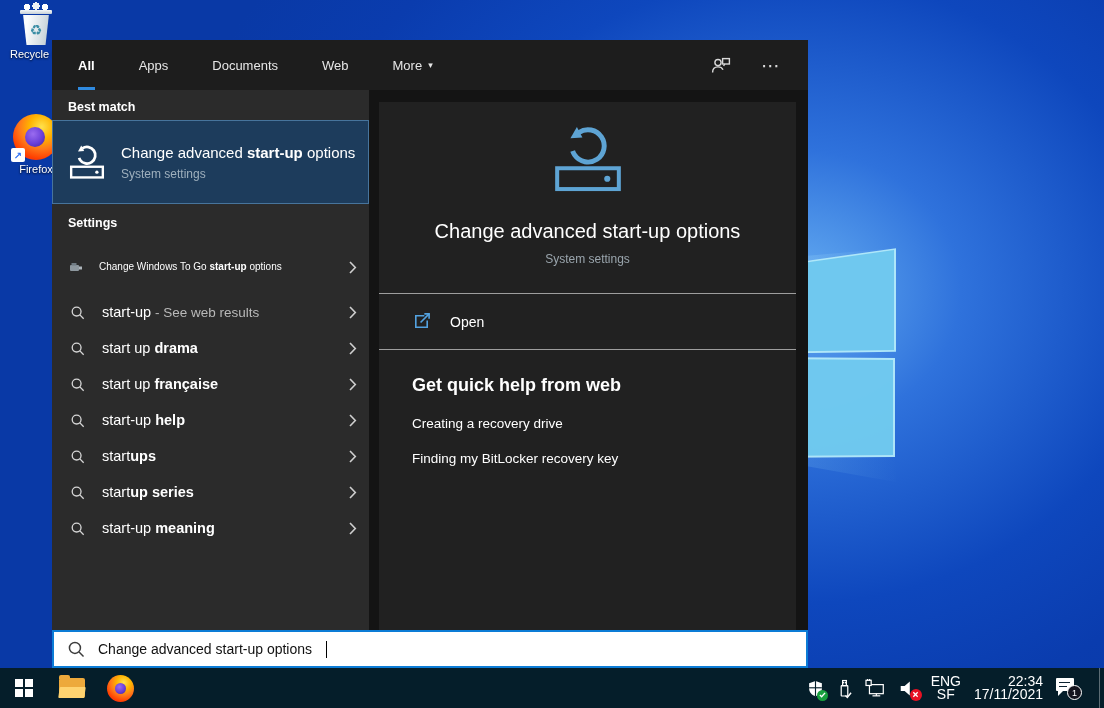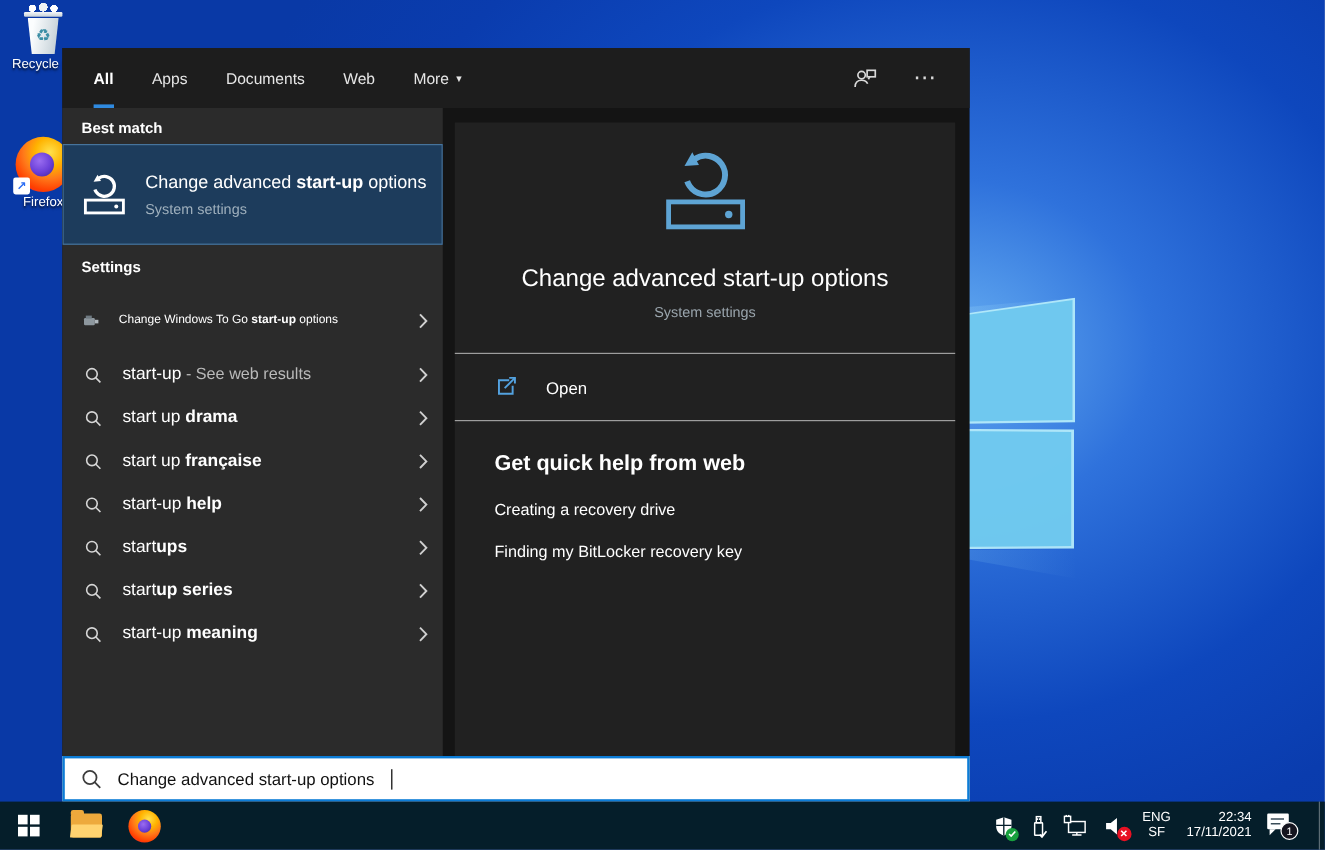--- a/index.html
+++ b/index.html
@@ -54,21 +54,21 @@
     background:radial-gradient(circle at 40% 35%, #9a6cf0 0%, #6a3fd8 55%, #3d2496 100%); }
   .shortcut { position:absolute; left:-2px; bottom:-2px; width:14px; height:14px;
     background:#fff; border-radius:2px; display:flex; align-items:center; justify-content:center;
     font-size:10px; font-weight:bold; color:#2a6df4; }
 
   
   .flyout { position:absolute; left:52px; top:40px; width:756px; height:628px;
     background:#141414; z-index:10; color:#fff; }
   .tabbar { position:absolute; top:0; left:0; right:0; height:50px; background:#1d1d1d;
     display:flex; align-items:stretch; padding:0 26px; }
-  .tabs { display:flex; gap:32px; }
+  .tabs { display:flex; gap:44px; }
   .tab { display:flex; align-items:center; font-size:13px; color:#e6e6e6; cursor:default;
     border-bottom:3px solid transparent; padding-top:3px; }
   .tab.active { font-weight:bold; color:#fff; border-bottom-color:#2f8ae0; }
   .tab .arrow { font-size:9px; margin-left:6px; color:#e6e6e6; }
   .tabbar-right { margin-left:auto; display:flex; align-items:center; gap:30px; }
   .ellipsis { font-size:19px; color:#d9d9d9; letter-spacing:2px; }
 
   .content { position:absolute; top:50px; bottom:38px; left:0; right:0; display:flex; }
   .leftcol { width:317px; background:#2b2b2b; overflow:hidden; }
   .midgap { width:10px; }
@@ -93,21 +93,21 @@
   .webrow .txt { font-size:14.5px; color:#fff; white-space:nowrap; }
   .muted { color:#b9b9b9; font-size:13.5px; }
   .mag { color:#d6d6d6; flex:0 0 auto; display:flex; }
 
   .hero { text-align:center; padding-top:20px; }
   .hero .bigicon { color:#5ea4d4; }
   .hero-title { font-size:20px; color:#fff; margin-top:20px; }
   .hero-sub { font-size:12px; color:#9aa5ad; margin-top:9px; }
   .divider { height:1px; background:#9e9e9e; }
   .d1 { margin-top:27px; }
-  .openrow { height:55px; display:flex; align-items:center; padding-left:33px; gap:24px; cursor:default; }
+  .openrow { height:55px; display:flex; align-items:center; padding-left:33px; gap:19px; cursor:default; }
   .openrow .lbl { font-size:14px; color:#fff; }
   .help { padding:25px 0 0 33px; }
   .help-h { font-size:18px; font-weight:bold; color:#fff; }
   .hlink { font-size:13.5px; color:#fff; margin-top:20px; cursor:default; }
 
   .searchbar { position:absolute; bottom:0; left:0; right:0; height:38px; background:#fff;
     border:2px solid #0c7cd6; display:flex; align-items:center; padding-left:13px; gap:13px; }
   .searchbar .mag { color:#3c3c3c; }
   .sb-text { font-size:14px; color:#111; }
   .caret { display:inline-block; width:1px; height:17px; background:#000;
@@ -130,21 +130,21 @@
     background:#ffd370; border-radius:1px; transform:skewX(-8deg); }
   .fftask { width:27px; height:27px; border-radius:50%; position:relative;
     background:radial-gradient(circle at 62% 28%, #ffe14d 0%, #ffb300 28%, #ff7a1a 50%, #ff3d00 74%, #d81a7a 100%); }
   .fftask:after { content:""; position:absolute; left:8px; top:8px; width:11px; height:11px;
     border-radius:50%; background:radial-gradient(circle at 40% 35%, #9a6cf0 0%, #6a3fd8 55%, #3d2496 100%); }
 
   .tray { margin-left:auto; display:flex; align-items:center; gap:13px; height:100%; padding-right:4px; }
   .tico { position:relative; display:flex; align-items:center; }
   .badge-dot { position:absolute; right:-4px; bottom:-3px; width:11px; height:11px; border-radius:50%;
     display:flex; align-items:center; justify-content:center; }
-  .tray-text { font-size:11px; line-height:13px; text-align:center; }
+  .tray-text { font-size:14px; line-height:13px; text-align:center; }
   .clock { text-align:right; }
   .ac { position:relative; width:26px; height:24px; }
   .ac .bubble { position:absolute; left:0; top:2px; width:18px; height:13px; background:#fff; border-radius:1px; }
   .ac .bubble i { position:absolute; left:3px; height:1.5px; background:#0b2230; display:block; }
   .ac .l1 { top:3.5px; width:11px; } .ac .l2 { top:7.5px; width:8px; }
   .ac .tail { position:absolute; left:2px; top:14.5px; width:0; height:0;
     border-left:5px solid #fff; border-bottom:5px solid transparent; }
   .ac .nbadge { position:absolute; right:0; bottom:0; width:15px; height:15px; border-radius:50%;
     background:#15151f; border:1.5px solid #fff; color:#fff; font-size:9px;
     display:flex; align-items:center; justify-content:center; }

